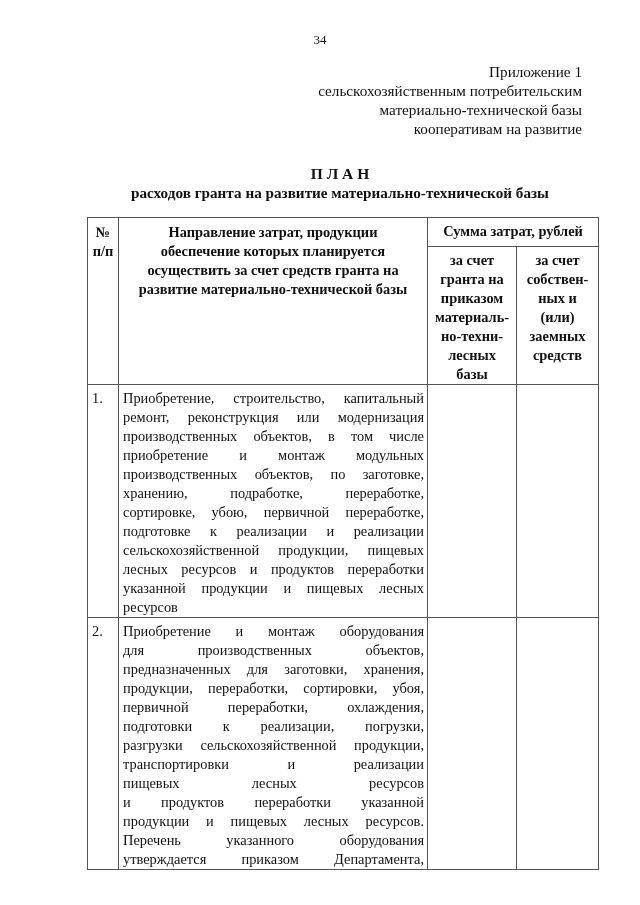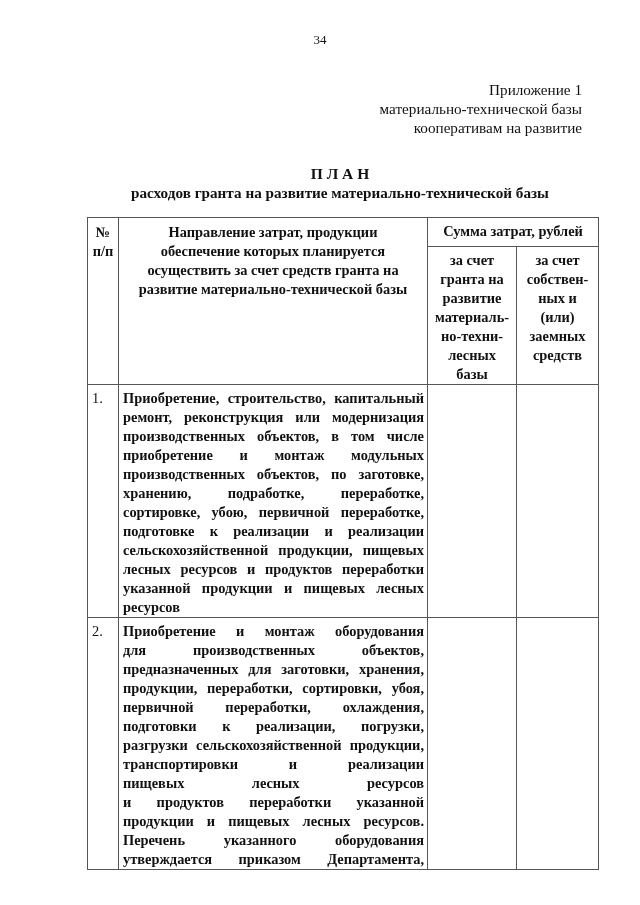--- a/index.html
+++ b/index.html
@@ -1,47 +1,48 @@
 <!DOCTYPE html>
 <html><head>
 <meta charset="utf-8">
 <style>
   html, body { margin: 0; padding: 0; background: #ffffff; }
   body { width: 640px; height: 905px; position: relative; overflow: hidden;
          font-family: "Liberation Serif", "DejaVu Serif", serif; color: #111; }
   .page-num { position: absolute; top: 32px; left: 0; width: 640px; text-align: center; font-size: 13px; }
-  .appendix { position: absolute; top: 80px; right: 58px; text-align: right; font-size: 15.2px; line-height: 19px; }
+  .appendix { position: absolute; top: 62px; right: 58px; text-align: right; font-size: 15.2px; line-height: 19px; }
   .appendix div { white-space: nowrap; }
   .title { position: absolute; top: 164px; left: 0; width: 680px; text-align: center; font-weight: bold; font-size: 15.5px; line-height: 19px; }
   .subtitle { position: absolute; top: 183px; left: 0; width: 680px; text-align: center; font-weight: bold; font-size: 15.2px; line-height: 19px; }
   table.plan { position: absolute; top: 217px; left: 87px; width: 511px; border-collapse: collapse; table-layout: fixed; }
   table.plan td, table.plan th { border: 1.5px solid #555; vertical-align: top; padding: 0; font-size: 14.4px; line-height: 19px; }
   th { font-weight: bold; text-align: center; }
   .c-num { width: 31px; }
   .c-dir { width: 309px; }
   .c-grant { width: 89px; }
   .c-own { width: 82px; }
   .h-num { padding-top: 5px !important; }
   .h-dir { padding: 5px 6px 0 6px !important; height: 155px; }
   .h-sum { height: 24px; padding-top: 4px !important; }
   .h-sub { padding-top: 4px !important; height: 103px; }
   td.num { padding: 4px 0 0 4px !important; }
   td.txt { padding: 4px 3px 0 4px !important; text-align: justify; text-align-last: justify; }
   .row1 td { height: 213px; }
   .row2 td { height: 232px; }
-  .line { display: block; text-align: justify; text-align-last: justify; font-weight: bold; }
+  .line { display: block; text-align: justify; text-align-last: justify; }
   .line.left { text-align-last: left; }
 </style>
 </head>
 <body>
 
 <div class="page-num">34</div>
 
 <div class="appendix">
   <div>Приложение 1</div>
+  <div>сельскохозяйственным потребительским</div>
   <div>материально-технической базы</div>
   <div>кооперативам на развитие</div>
 </div>
 
 <div class="title">П Л А Н</div>
 <div class="subtitle">расходов гранта на развитие материально-технической базы</div>
 
 <table class="plan">
   <colgroup>
     <col class="c-num">
@@ -60,21 +61,21 @@
       <div>обеспечение которых планируется</div>
       <div>осуществить за счет средств гранта на</div>
       <div>развитие материально-технической базы</div>
     </th>
     <th colspan="2" class="h-sum">Сумма затрат, рублей</th>
   </tr>
   <tr>
     <th class="h-sub">
       <div>за счет</div>
       <div>гранта на</div>
-      <div>развитие</div>
+      <div>приказом</div>
       <div>материаль-</div>
       <div>но-техни-</div>
       <div>лесных</div>
       <div>базы</div>
     </th>
     <th class="h-sub">
       <div>за счет</div>
       <div>собствен-</div>
       <div>ных и</div>
       <div>(или)</div>

